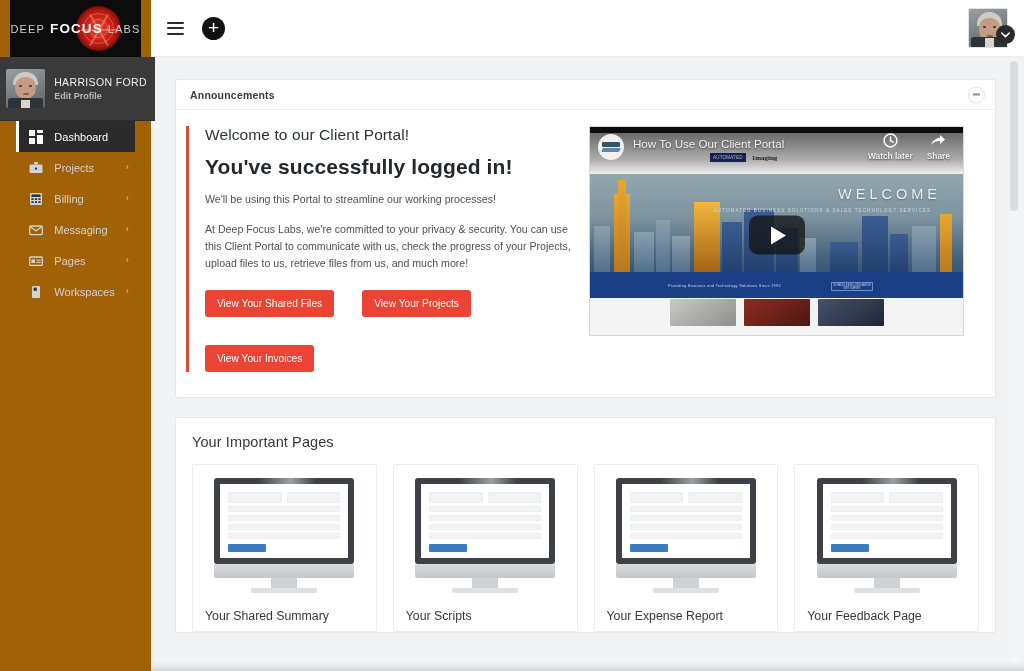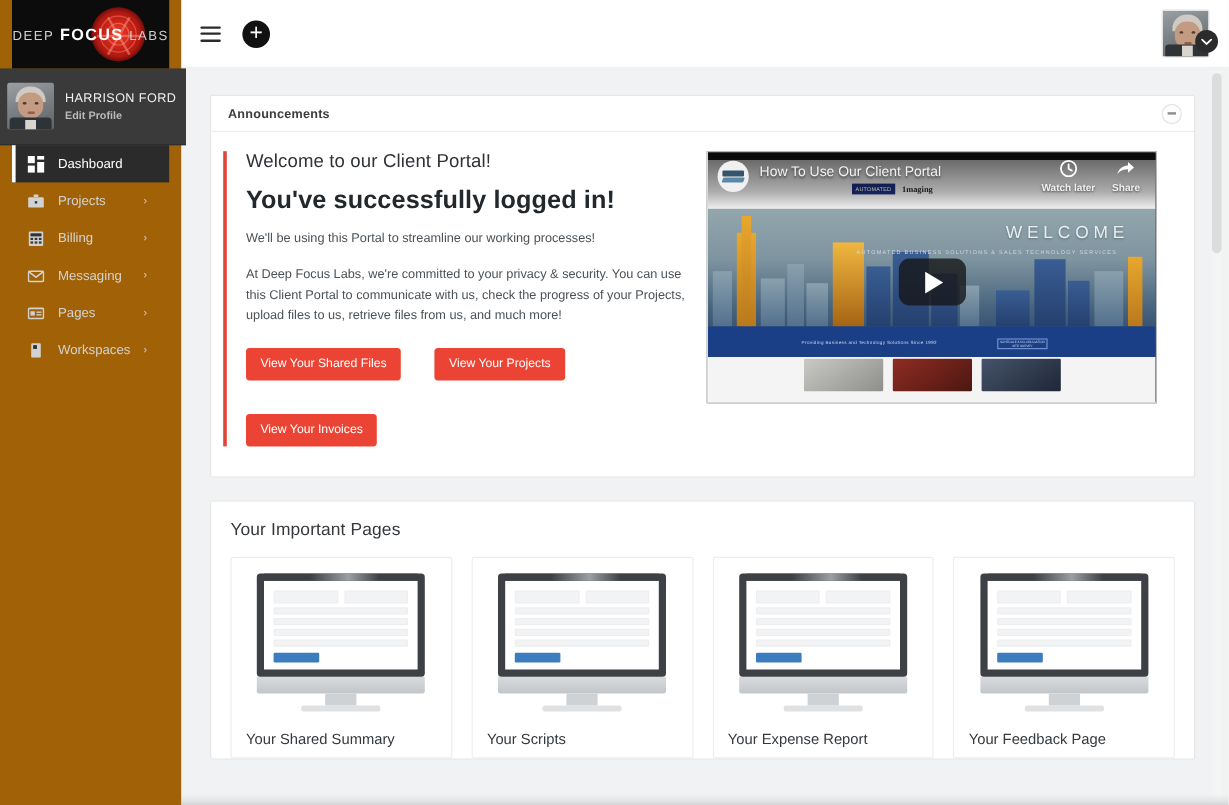--- a/index.html
+++ b/index.html
@@ -65,21 +65,21 @@
   .face .mouth{ position:absolute; left:17px; top:24px; width:6px; height:2px; background:#8d5f4c; border-radius:1px;}
   .face .body { position:absolute; left:2px; bottom:0; width:35px; height:10px; background:#2e3338; border-radius:3px 3px 0 0; }
   .face .shirt { position:absolute; left:15px; bottom:0; width:9px; height:8px; background:#d8d5cf; }
   .prof-text { display:flex; flex-direction:column; justify-content:center; gap:3px; min-width:0;}
   .prof-name { font-size: 10.5px; color:#f0f0f0; letter-spacing:0.35px; white-space:nowrap; }
   .prof-edit { font-size: 9px; color:#b9b9b9; font-weight:700; }
 
   .nav { padding-top: 0; }
   .nav-item {
     height: 31px; display:flex; align-items:center; gap: 11px;
-    padding-left: 13px; padding-right: 18px;
+    padding-left: 13px; padding-right: 6px;
     color: #d2d2d2; font-size: 11px; position: relative;
     cursor: default;
   }
   .nav-item.active { background: #2b2b2b; color:#ffffff; }
   .nav-item.active::before {
     content:""; position:absolute; left:0; top:0; bottom:0; width:3px; background:#ffffff;
   }
   .nav-ico { width: 14px; height: 14px; flex:0 0 14px; display:flex; align-items:center; justify-content:center; }
   .nav-ico svg { display:block; }
   .nav-label { flex:1; white-space: nowrap; }

